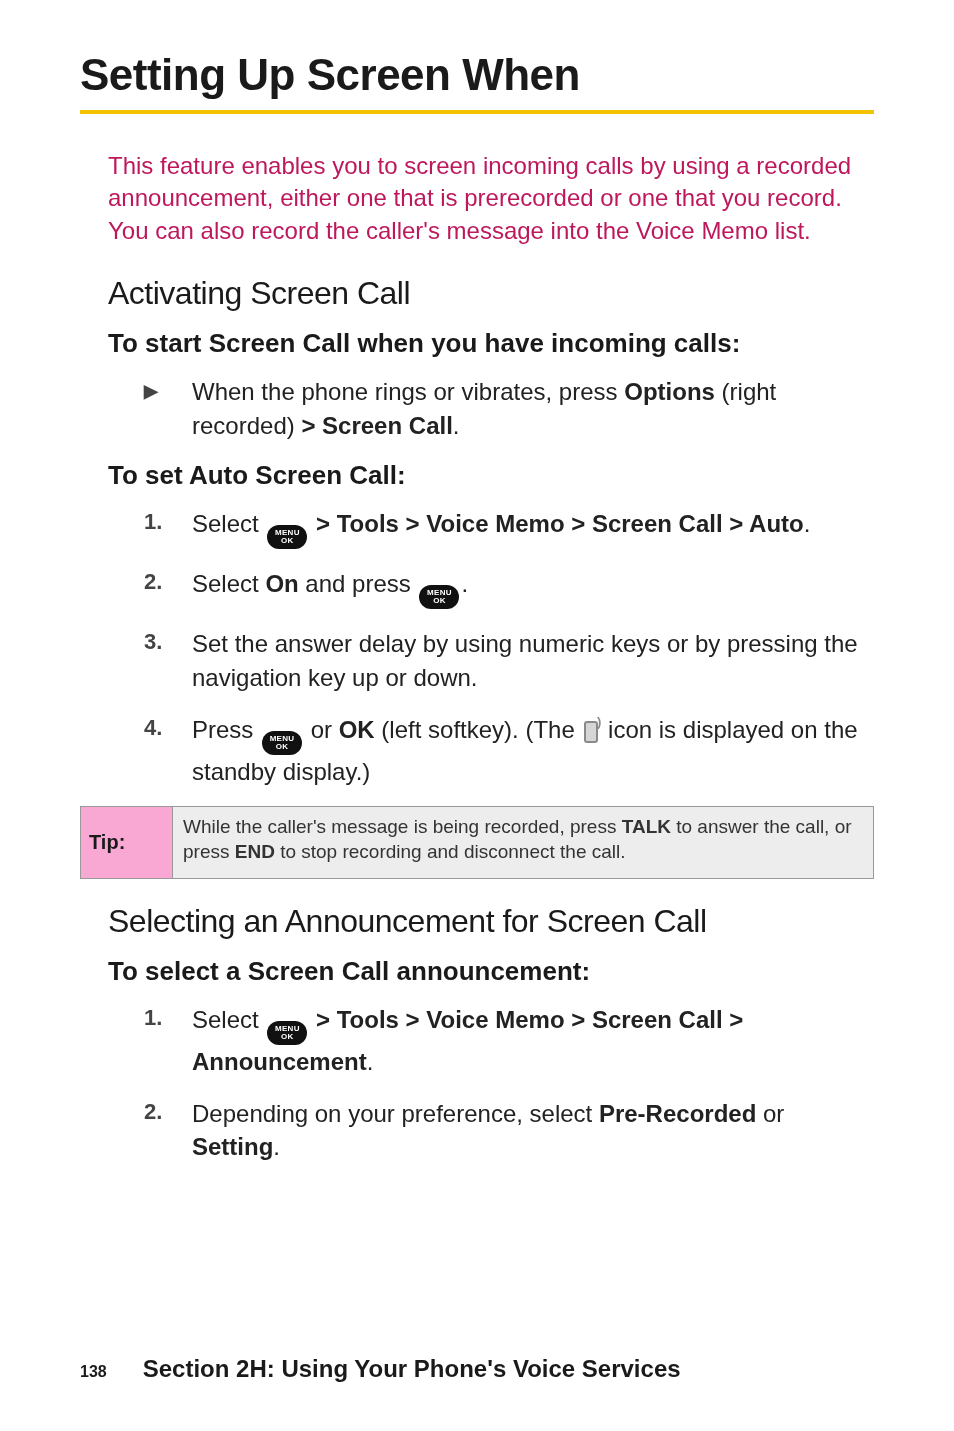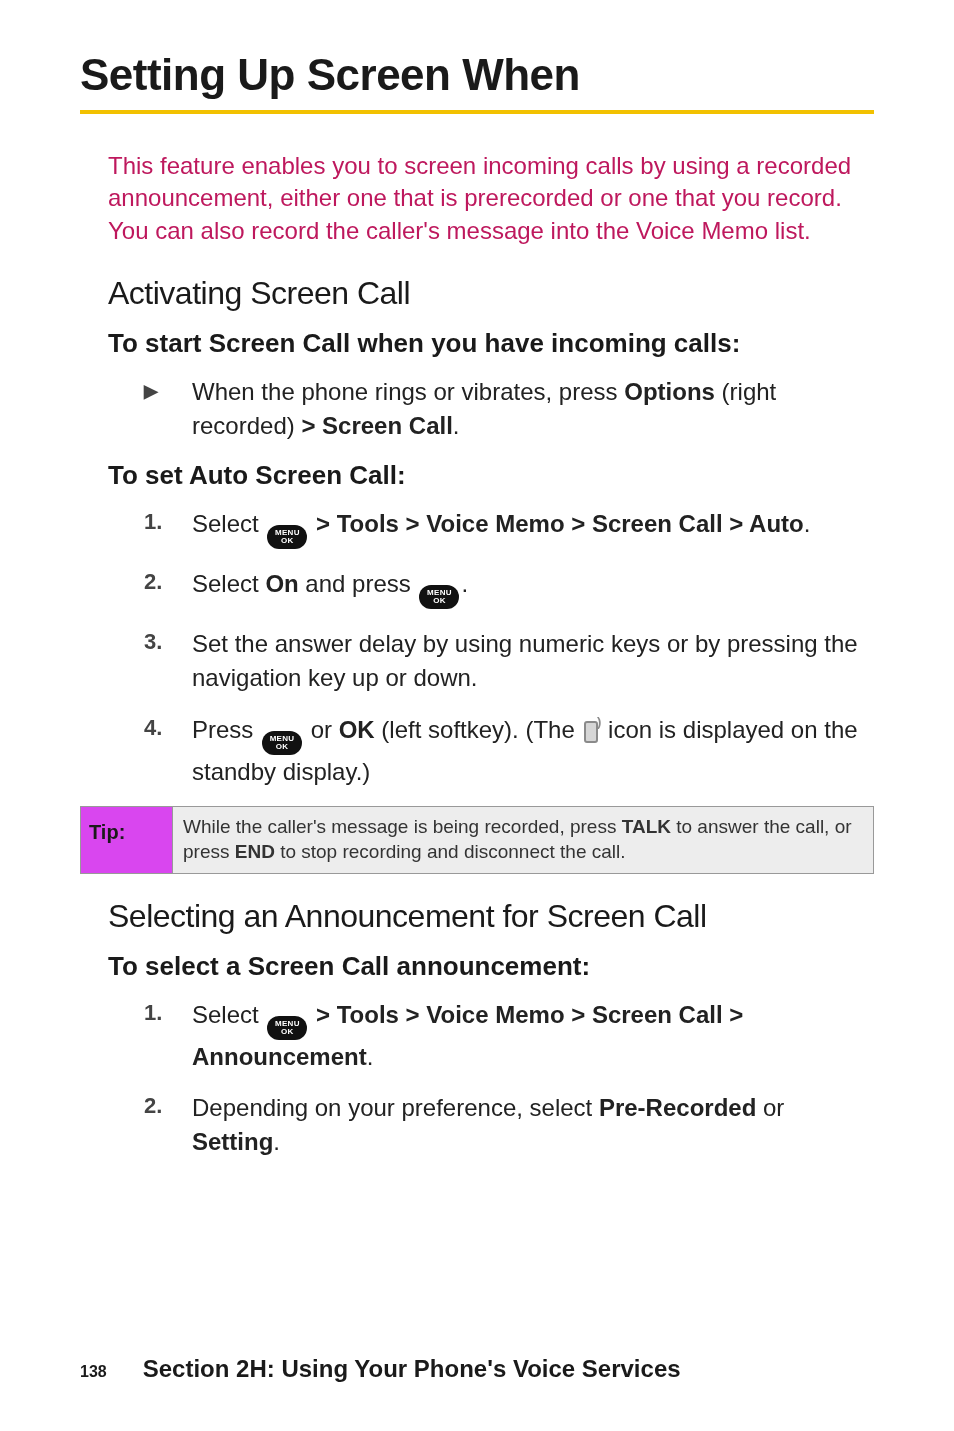--- a/index.html
+++ b/index.html
@@ -120,23 +120,23 @@
     color: #8a8a8a;
   }
   .tip-box {
     margin: 6px 0 24px 0;
     border: 1px solid #999;
     display: flex;
     align-items: stretch;
   }
   .tip-label-cell {
     flex: 0 0 92px;
-    background: #d946ef;
+    background: #f9a8d4;
     border-right: 1px solid #999;
-    padding: 14px 8px;
+    padding: 24px 8px;
   }
   .tip-label {
     font-family: "Helvetica Neue", Arial, sans-serif;
     font-weight: 800;
     font-size: 20px;
   }
   .tip-body-cell {
     flex: 1;
     background: #ededed;
     padding: 8px 10px;

